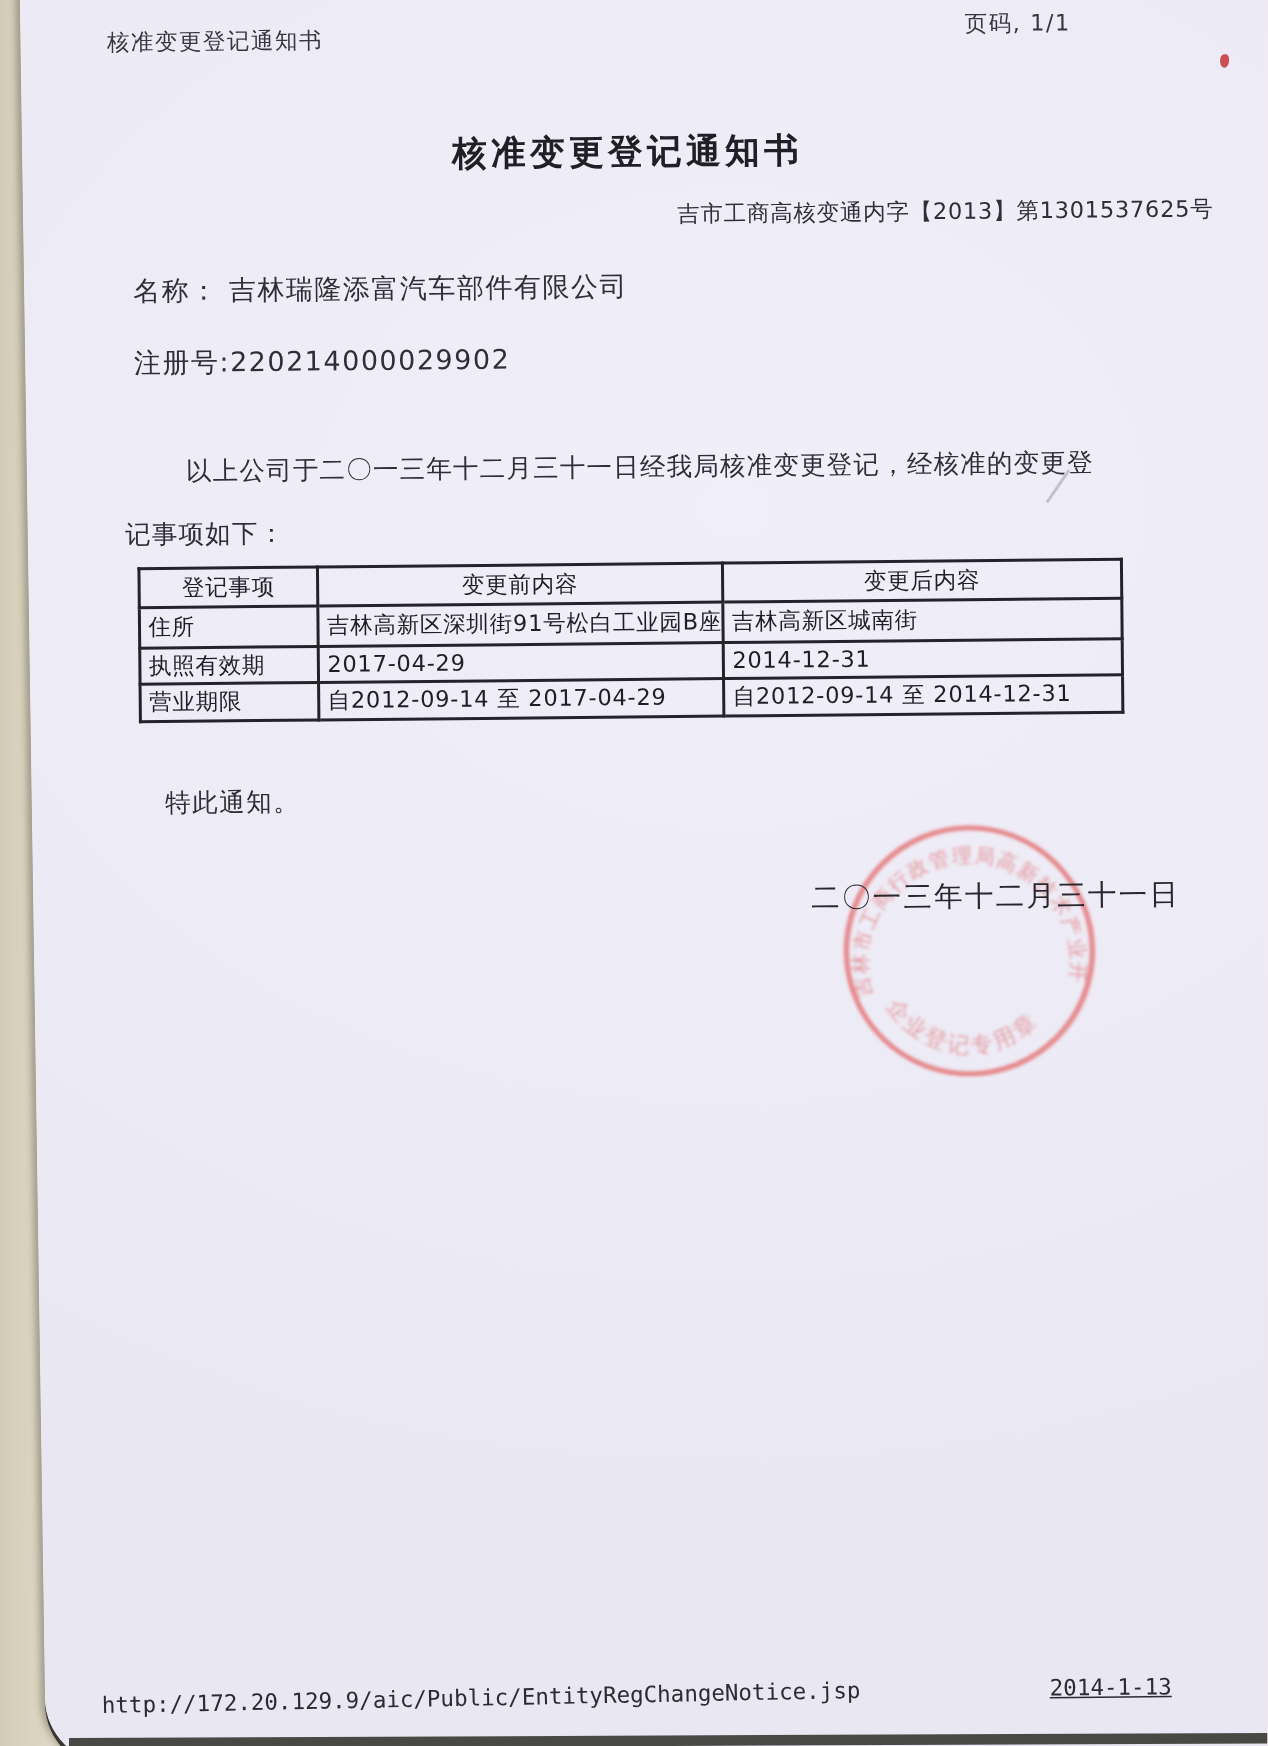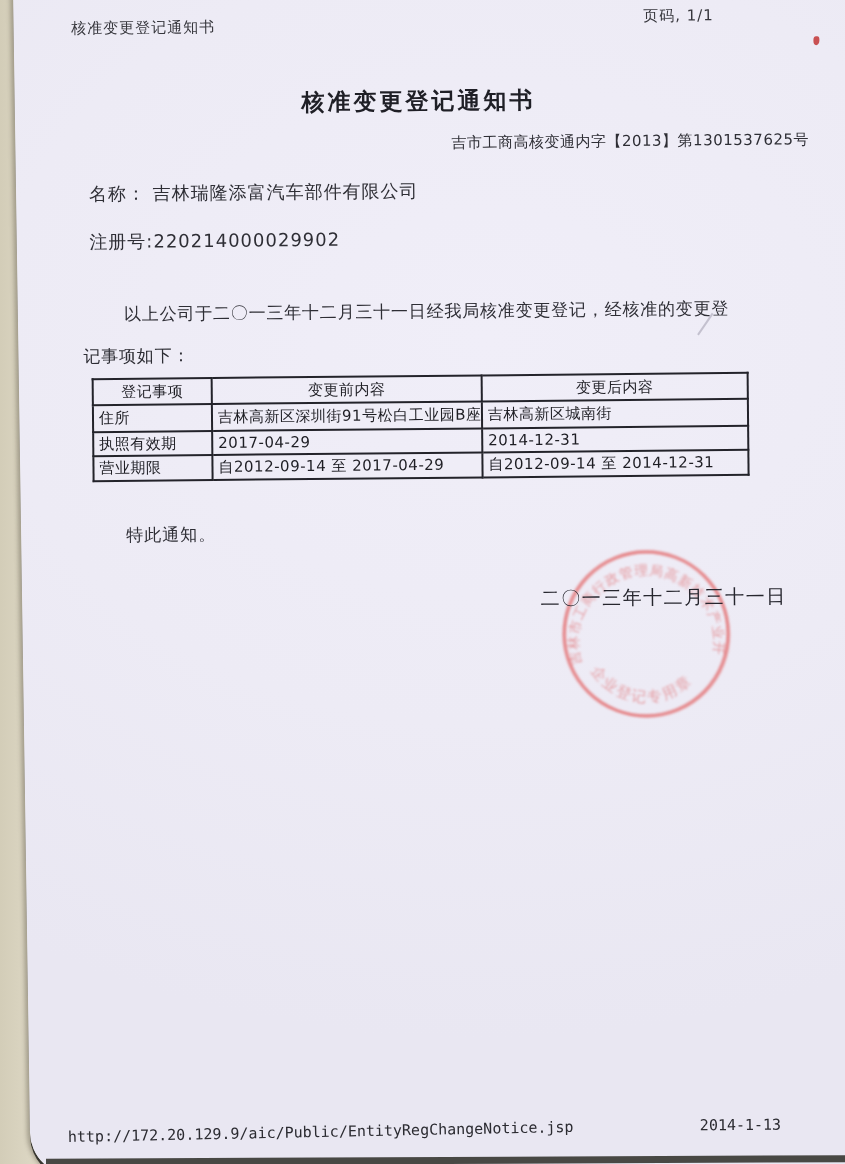--- a/index.html
+++ b/index.html
@@ -97,21 +97,21 @@
       <td>2014-12-31</td>
     </tr>
     <tr style="height:25px;">
       <td>营业期限</td>
       <td>自2012-09-14 至 2017-04-29</td>
       <td>自2012-09-14 至 2014-12-31</td>
     </tr>
   </tbody>
     </table>
 
-  <div class="abs closing" style="left:126px;top:521px;">特此通知。</div>
+  <div class="abs closing" style="left:110px;top:521px;">特此通知。</div>
 
   <div class="stampwrap">
     <svg width="178" height="178" viewBox="0 0 178 178">
       <defs>
         <filter id="smudge" x="-20%" y="-20%" width="140%" height="140%">
           <feGaussianBlur stdDeviation="0.9"></feGaussianBlur>
         </filter>
         <path id="ringPath" d="M 24,118 A 68,68 0 1 1 154,118" fill="none"></path>
         <path id="innerPath" d="M 30,118 A 64,64 0 0 0 148,118" fill="none"></path>
       </defs>
@@ -124,15 +124,15 @@
         <text font-size="15" fill="#dd4f4f" opacity="0.5" letter-spacing="2">
           <textPath href="#innerPath" startOffset="8">企业登记专用章</textPath>
         </text>
       </g>
     </svg>
   </div>
 
   <div class="abs issuedate" style="left:540px;top:587px;">二〇一三年十二月三十一日</div>
 
   <div class="abs footer" style="left:62px;top:1122px;transform:rotate(-0.6deg);">http://172.20.129.9/aic/Public/EntityRegChangeNotice.jsp</div>
-  <div class="abs footer" style="left:694px;top:1119px;">2014-1-13</div>
+  <div class="abs footer" style="left:694px;top:1119px;text-decoration:underline;">2014-1-13</div>
 
 </div>
 
 </body></html>

